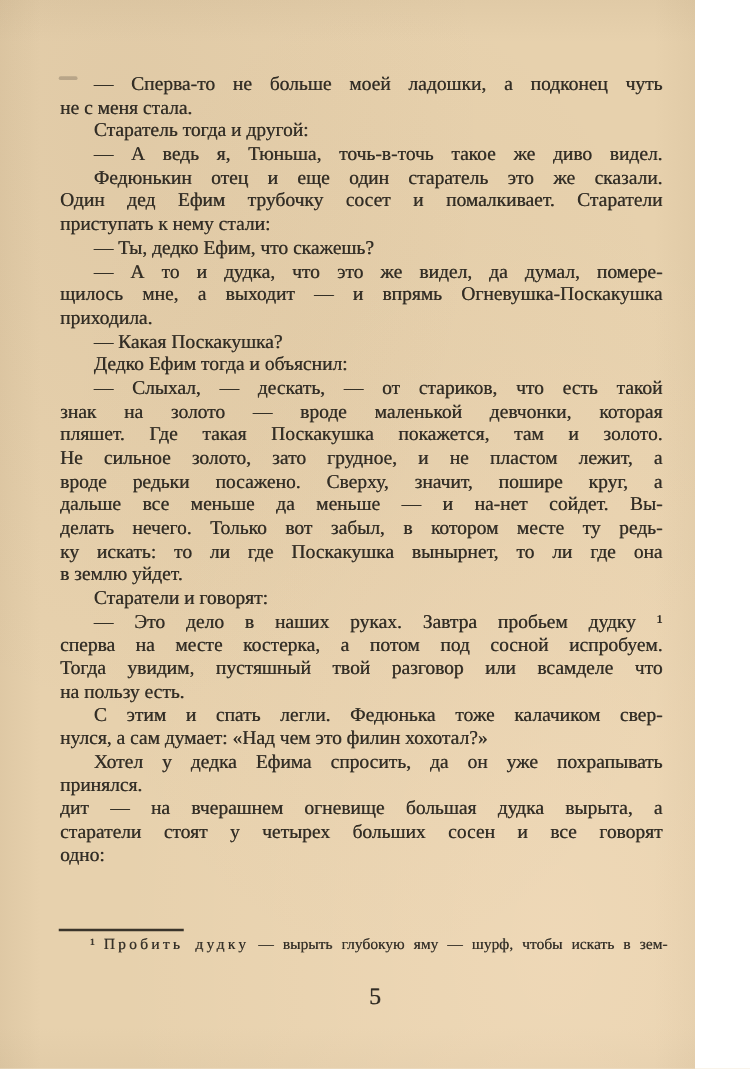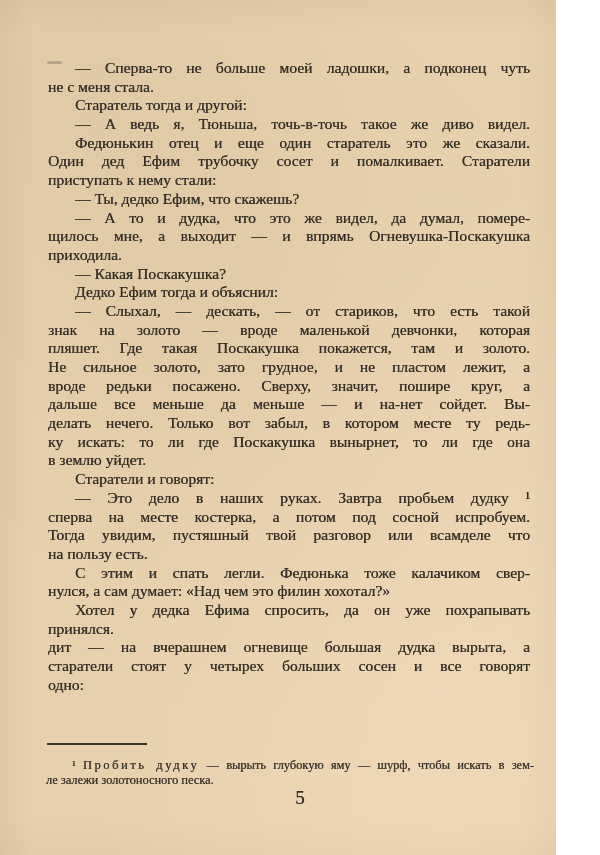--- a/index.html
+++ b/index.html
@@ -44,21 +44,21 @@
   }
   .footnote{
     position:absolute;left:46px;top:748px;width:488px;
   }
   .fline{
     font-size:12.4px;
     line-height:15.3px;
     color:#353028;
     text-shadow:0.3px 0.1px 0 rgba(53,48,40,0.7);
   }
-  .fline.ind{padding-left:26px;margin-top:10px;}
+  .fline.ind{padding-left:26px;}
   .fline.j{
     text-align:justify;
     text-align-last:justify;
   }
   .lsp{letter-spacing:2.6px;}
   .folio{
     position:absolute;left:0;top:787px;width:600px;
     text-align:center;
     font-size:19px;
     color:#322d25;
@@ -106,18 +106,17 @@
       <div class="line">принялся.</div>
       <div class="line j">дит — на вчерашнем огневище большая дудка вырыта, а</div>
       <div class="line j">старатели стоят у четырех больших сосен и все говорят</div>
       <div class="line">одно:</div>
     </div>
 
   <div class="fn-rule"></div>
 
   <div class="footnote">
       <div class="fline ind j"><span>¹ </span><span class="lsp">Пробить дудку</span><span> — вырыть глубокую яму — шурф, чтобы искать в зем-</span></div>
-      <div class="fline"><span>ле залежи золотоносного песка.</span></div>
     </div>
 
   <div class="folio">5</div>
 
 </div>
 
 </body></html>

